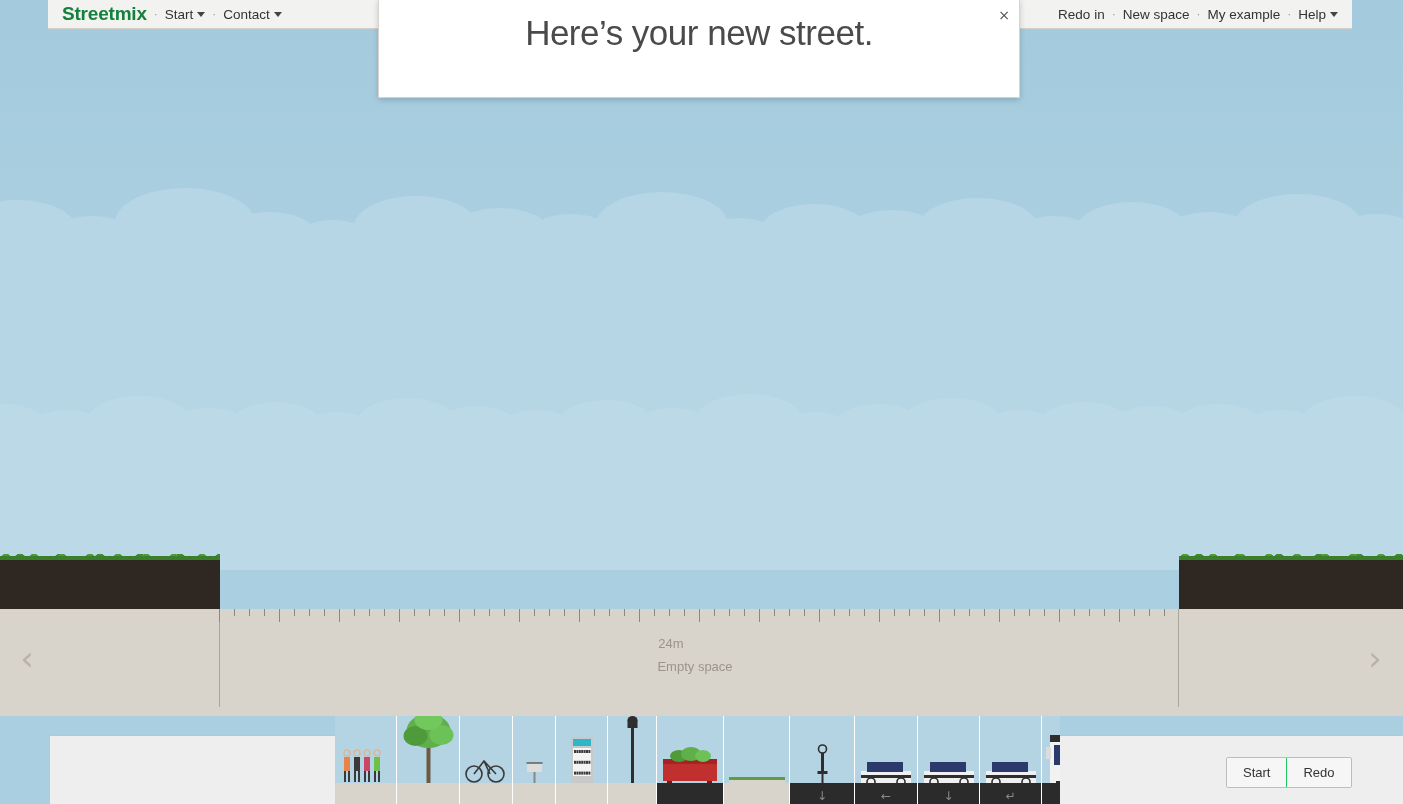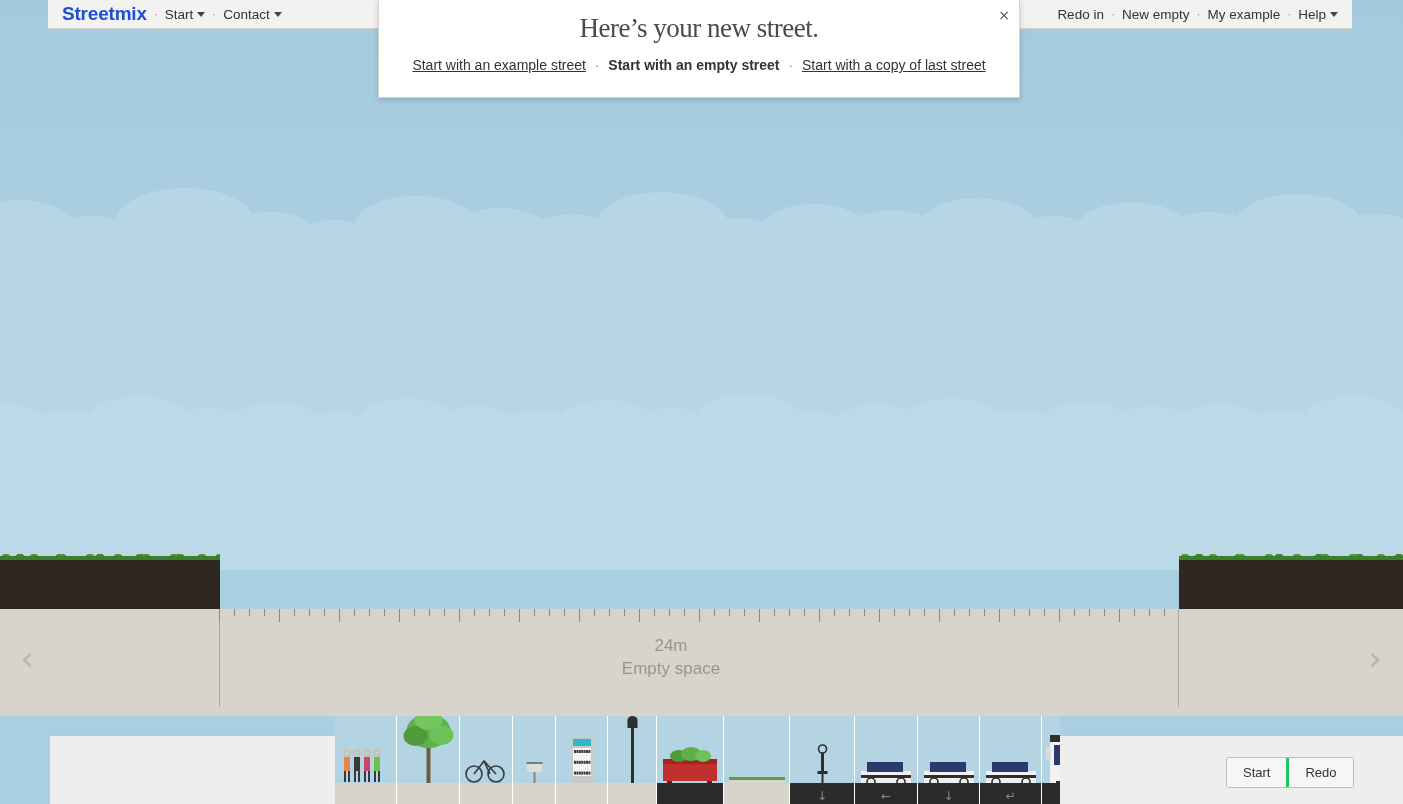--- a/index.html
+++ b/index.html
@@ -62,24 +62,24 @@
   }
   #ruler {
     position: absolute; left: 219px; top: 0; width: 960px; height: 14px;
     overflow: hidden;
   }
   #ruler .tick {
     position: absolute; top: 0; width: 1px; background: #8e8980;
   }
   .seg-label {
     position: absolute; left: 219px; width: 904px; text-align: center;
-    color: #9a948a; font-size: 17px;
+    color: #9a948a; font-size: 13px;
   }
   #seg-width { top: 27px; }
-  #seg-name  { top: 50px; }
+  #seg-name  { top: 50px; margin-left: 24px; }
 
   .nav-arrow {
     position: absolute; top: 628px; width: 50px; height: 60px;
     font-size: 34px; color: #b8b2a8; line-height: 60px; text-align: center;
     cursor: pointer; user-select: none;
     font-family: "DejaVu Sans", sans-serif;
   }
   #nav-left  { left: 2px; }
   #nav-right { left: 1350px; }
 
@@ -113,53 +113,53 @@
   #undo-redo {
     position: absolute; left: 1226px; top: 757px;
     display: flex; border: 1px solid #bdbdbd; background: #f6f6f6;
     border-radius: 2px; overflow: hidden;
   }
   #undo-redo button {
     background: #f6f6f6; border: none; padding: 7px 16px;
     font-family: "Liberation Sans", sans-serif; font-size: 13px; color: #333;
     cursor: pointer;
   }
-  #undo-redo button + button { border-left: 3px solid #22c55e; }
+  #undo-redo button + button { border-left: 1px solid #22c55e; }
 
   
   #header {
     position: absolute; left: 48px; top: 0; width: 1304px; height: 29px;
     background: #f2f2f0; border-bottom: 1px solid #d5d0c7;
     display: flex; align-items: center; justify-content: space-between;
     padding: 0 14px; z-index: 30;
   }
   #brand-group, #menu-group { display: flex; align-items: center; }
   #brand {
-    font-size: 19px; font-weight: bold; color: #1d4ed8; letter-spacing: -0.2px;
+    font-size: 19px; font-weight: bold; color: #15803d; letter-spacing: -0.2px;
   }
   .sep { color: #999; margin: 0 7px; font-size: 12px; }
   .menu-link {
     font-size: 13.5px; color: #333; cursor: pointer; white-space: nowrap;
   }
   .caret {
     display: inline-block; margin-left: 4px;
     border-left: 4px solid transparent; border-right: 4px solid transparent;
     border-top: 5px solid #444; vertical-align: middle;
   }
 
   
   #modal {
     position: absolute; left: 378px; top: -1px; width: 642px; height: 99px;
     background: #fff; border: 1px solid #d8d4cc; border-top: none;
     box-shadow: 0 2px 6px rgba(0,0,0,.18); z-index: 60;
     text-align: center;
   }
   #modal-title {
-    font-family: Liberation Serif, serif; font-weight: 300;
-    font-size: 27px; color: #4a4a4a; margin-top: 14px; letter-spacing: -0.5px;
+    font-family: Liberation Sans, sans-serif; font-weight: 300;
+    font-size: 35px; color: #4a4a4a; margin-top: 14px; letter-spacing: -0.5px;
   }
   #modal-actions {
     margin-top: 13px; font-size: 14px; color: #333;
   }
   #modal-actions a {
     color: #333; text-decoration: underline; cursor: pointer;
   }
   #modal-actions .current { font-weight: bold; text-decoration: none; }
   #modal-actions .dot { color: #888; margin: 0 5px; }
   #modal-close {
@@ -482,33 +482,26 @@
       <span>Start</span><i class="caret"></i>
     </span>
     <span class="sep">·</span>
     <span class="menu-link">
       <span>Contact</span><i class="caret"></i>
     </span>
   </div>
   <div id="menu-group">
     <span class="menu-link">Redo in</span>
     <span class="sep">·</span>
-    <span class="menu-link">New empty</span>
+    <span class="menu-link">New space</span>
     <span class="sep">·</span>
     <span class="menu-link">My example</span>
     <span class="sep">·</span>
     <span class="menu-link">
       <span>Help</span><i class="caret"></i>
     </span>
   </div>
 </div>
 
 <div id="modal">
   <div id="modal-close">×</div>
   <div id="modal-title">Here’s your new street.</div>
-  <div id="modal-actions">
-    <a>Start with an example street</a>
-    <span class="dot">·</span>
-    <span class="current">Start with an empty street</span>
-    <span class="dot">·</span>
-    <a>Start with a copy of last street</a>
-  </div>
 </div>
 
 </body></html>

